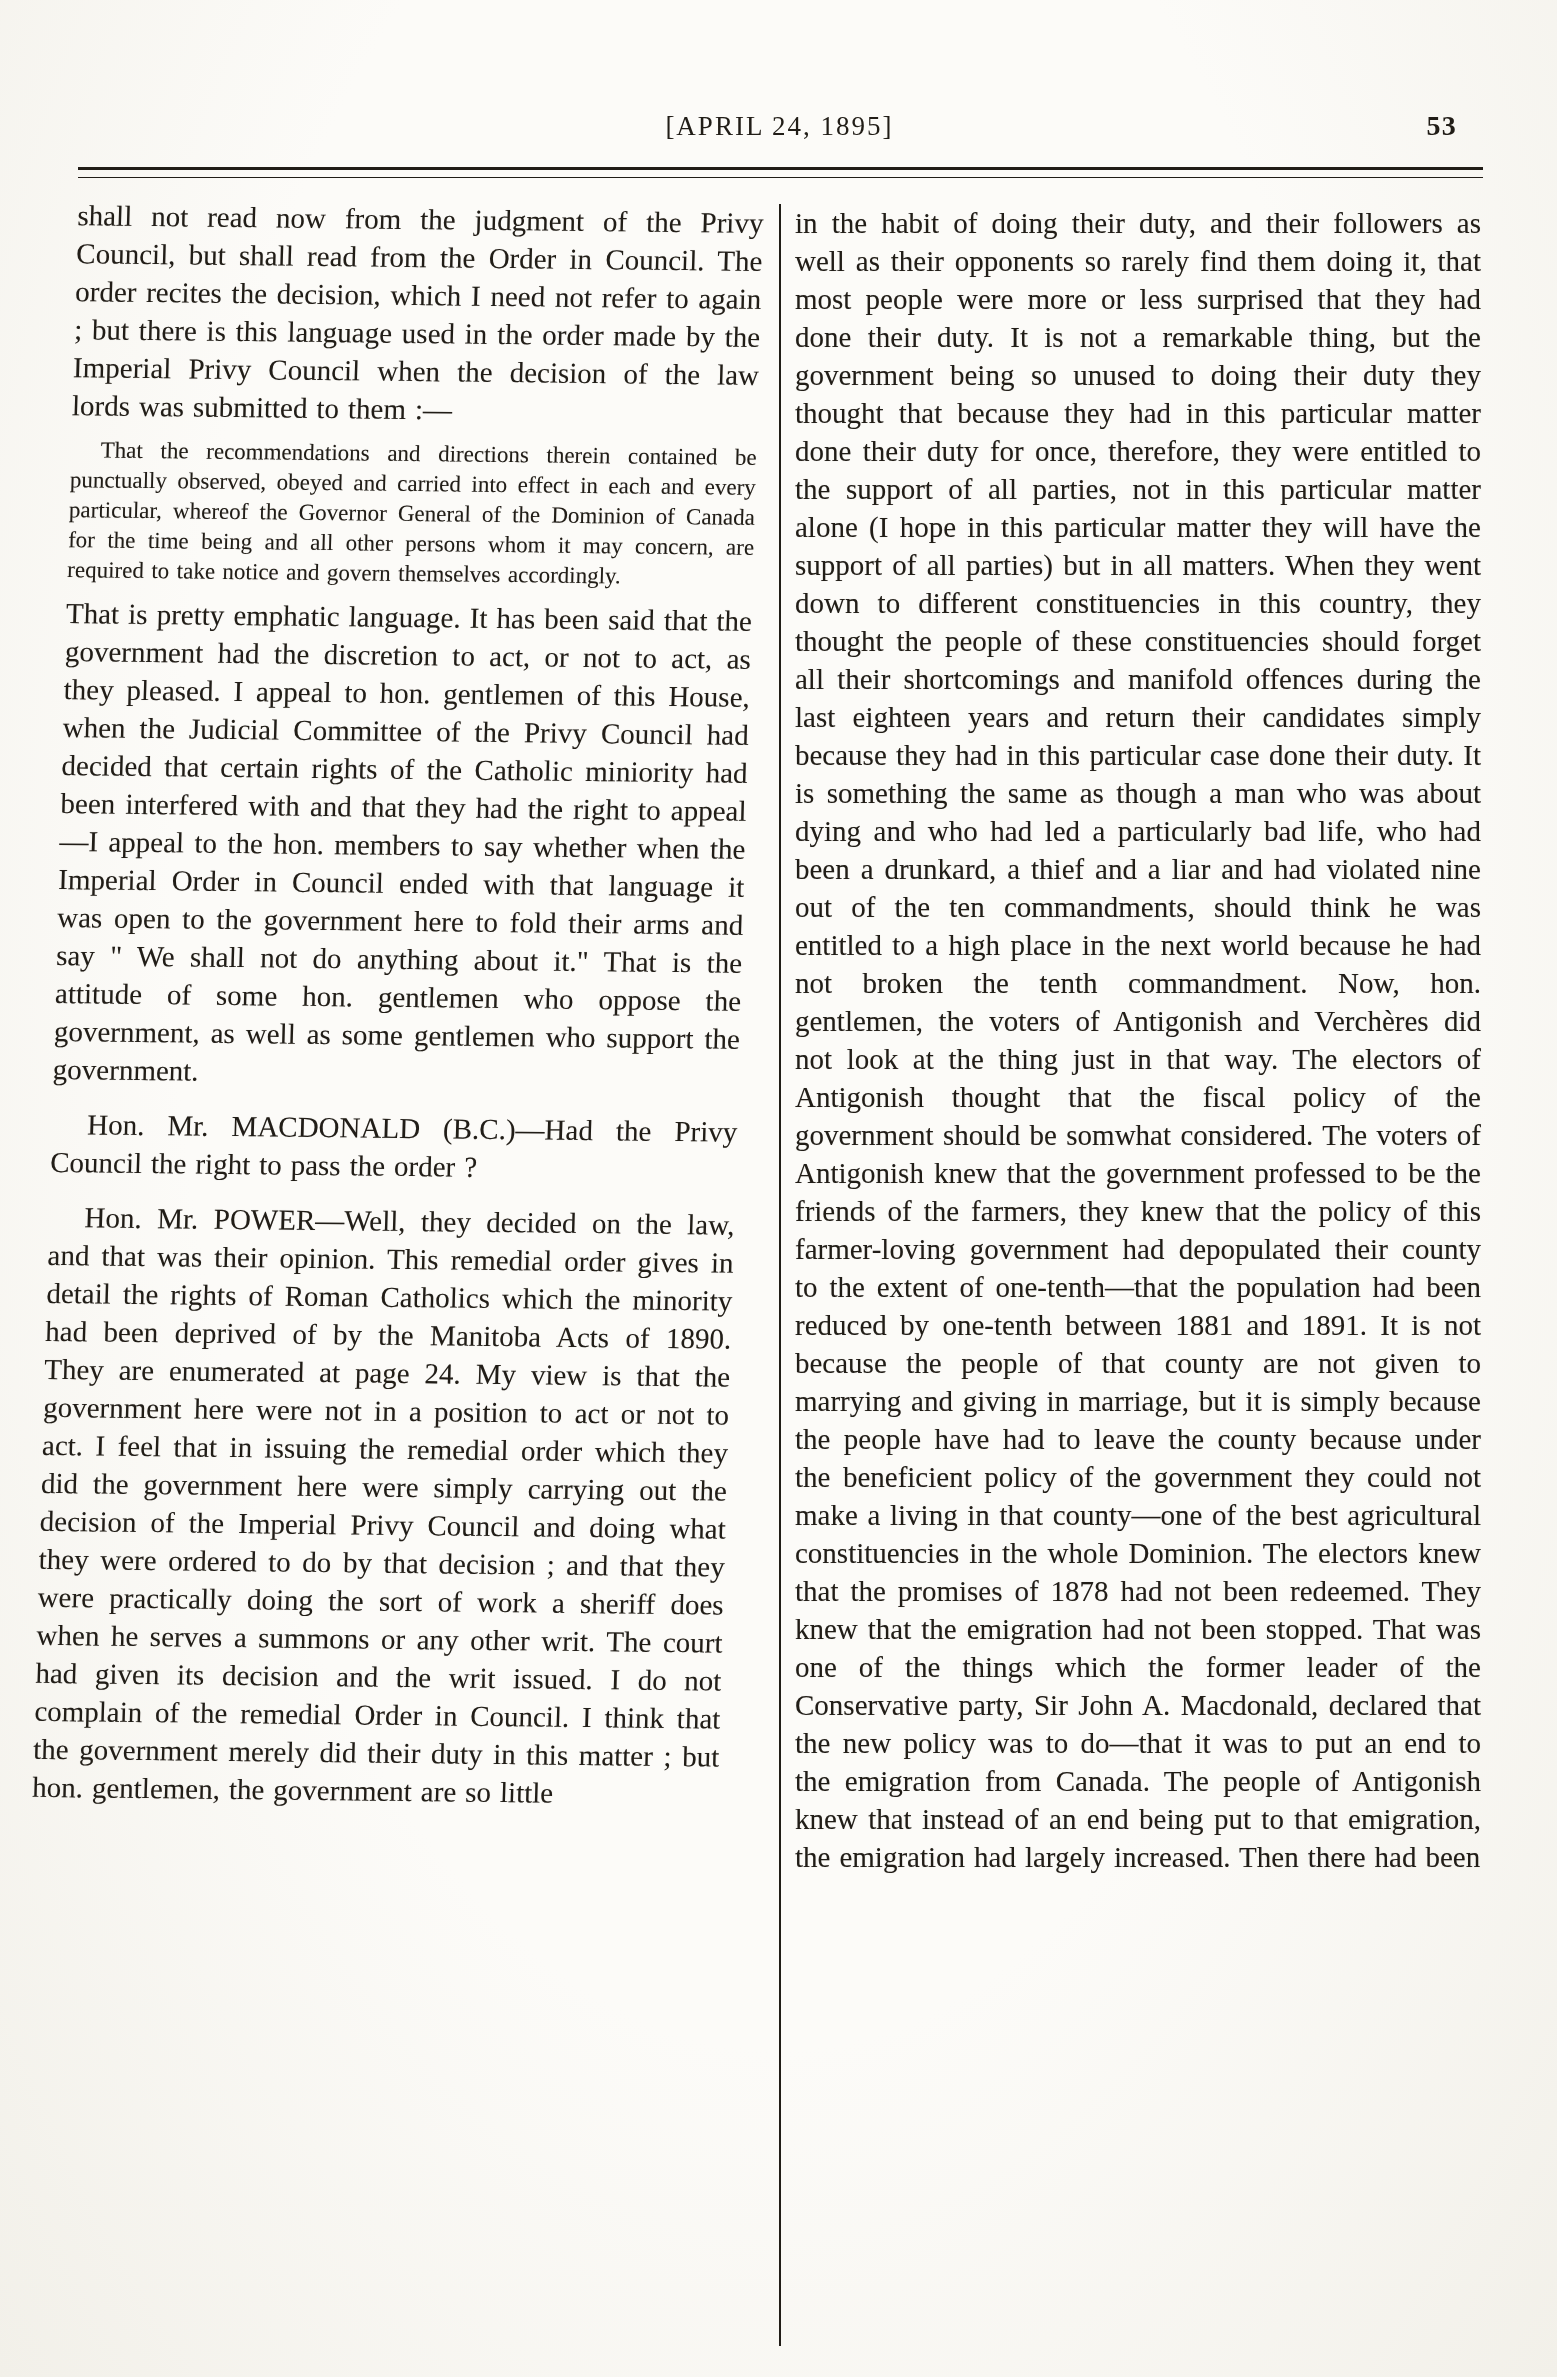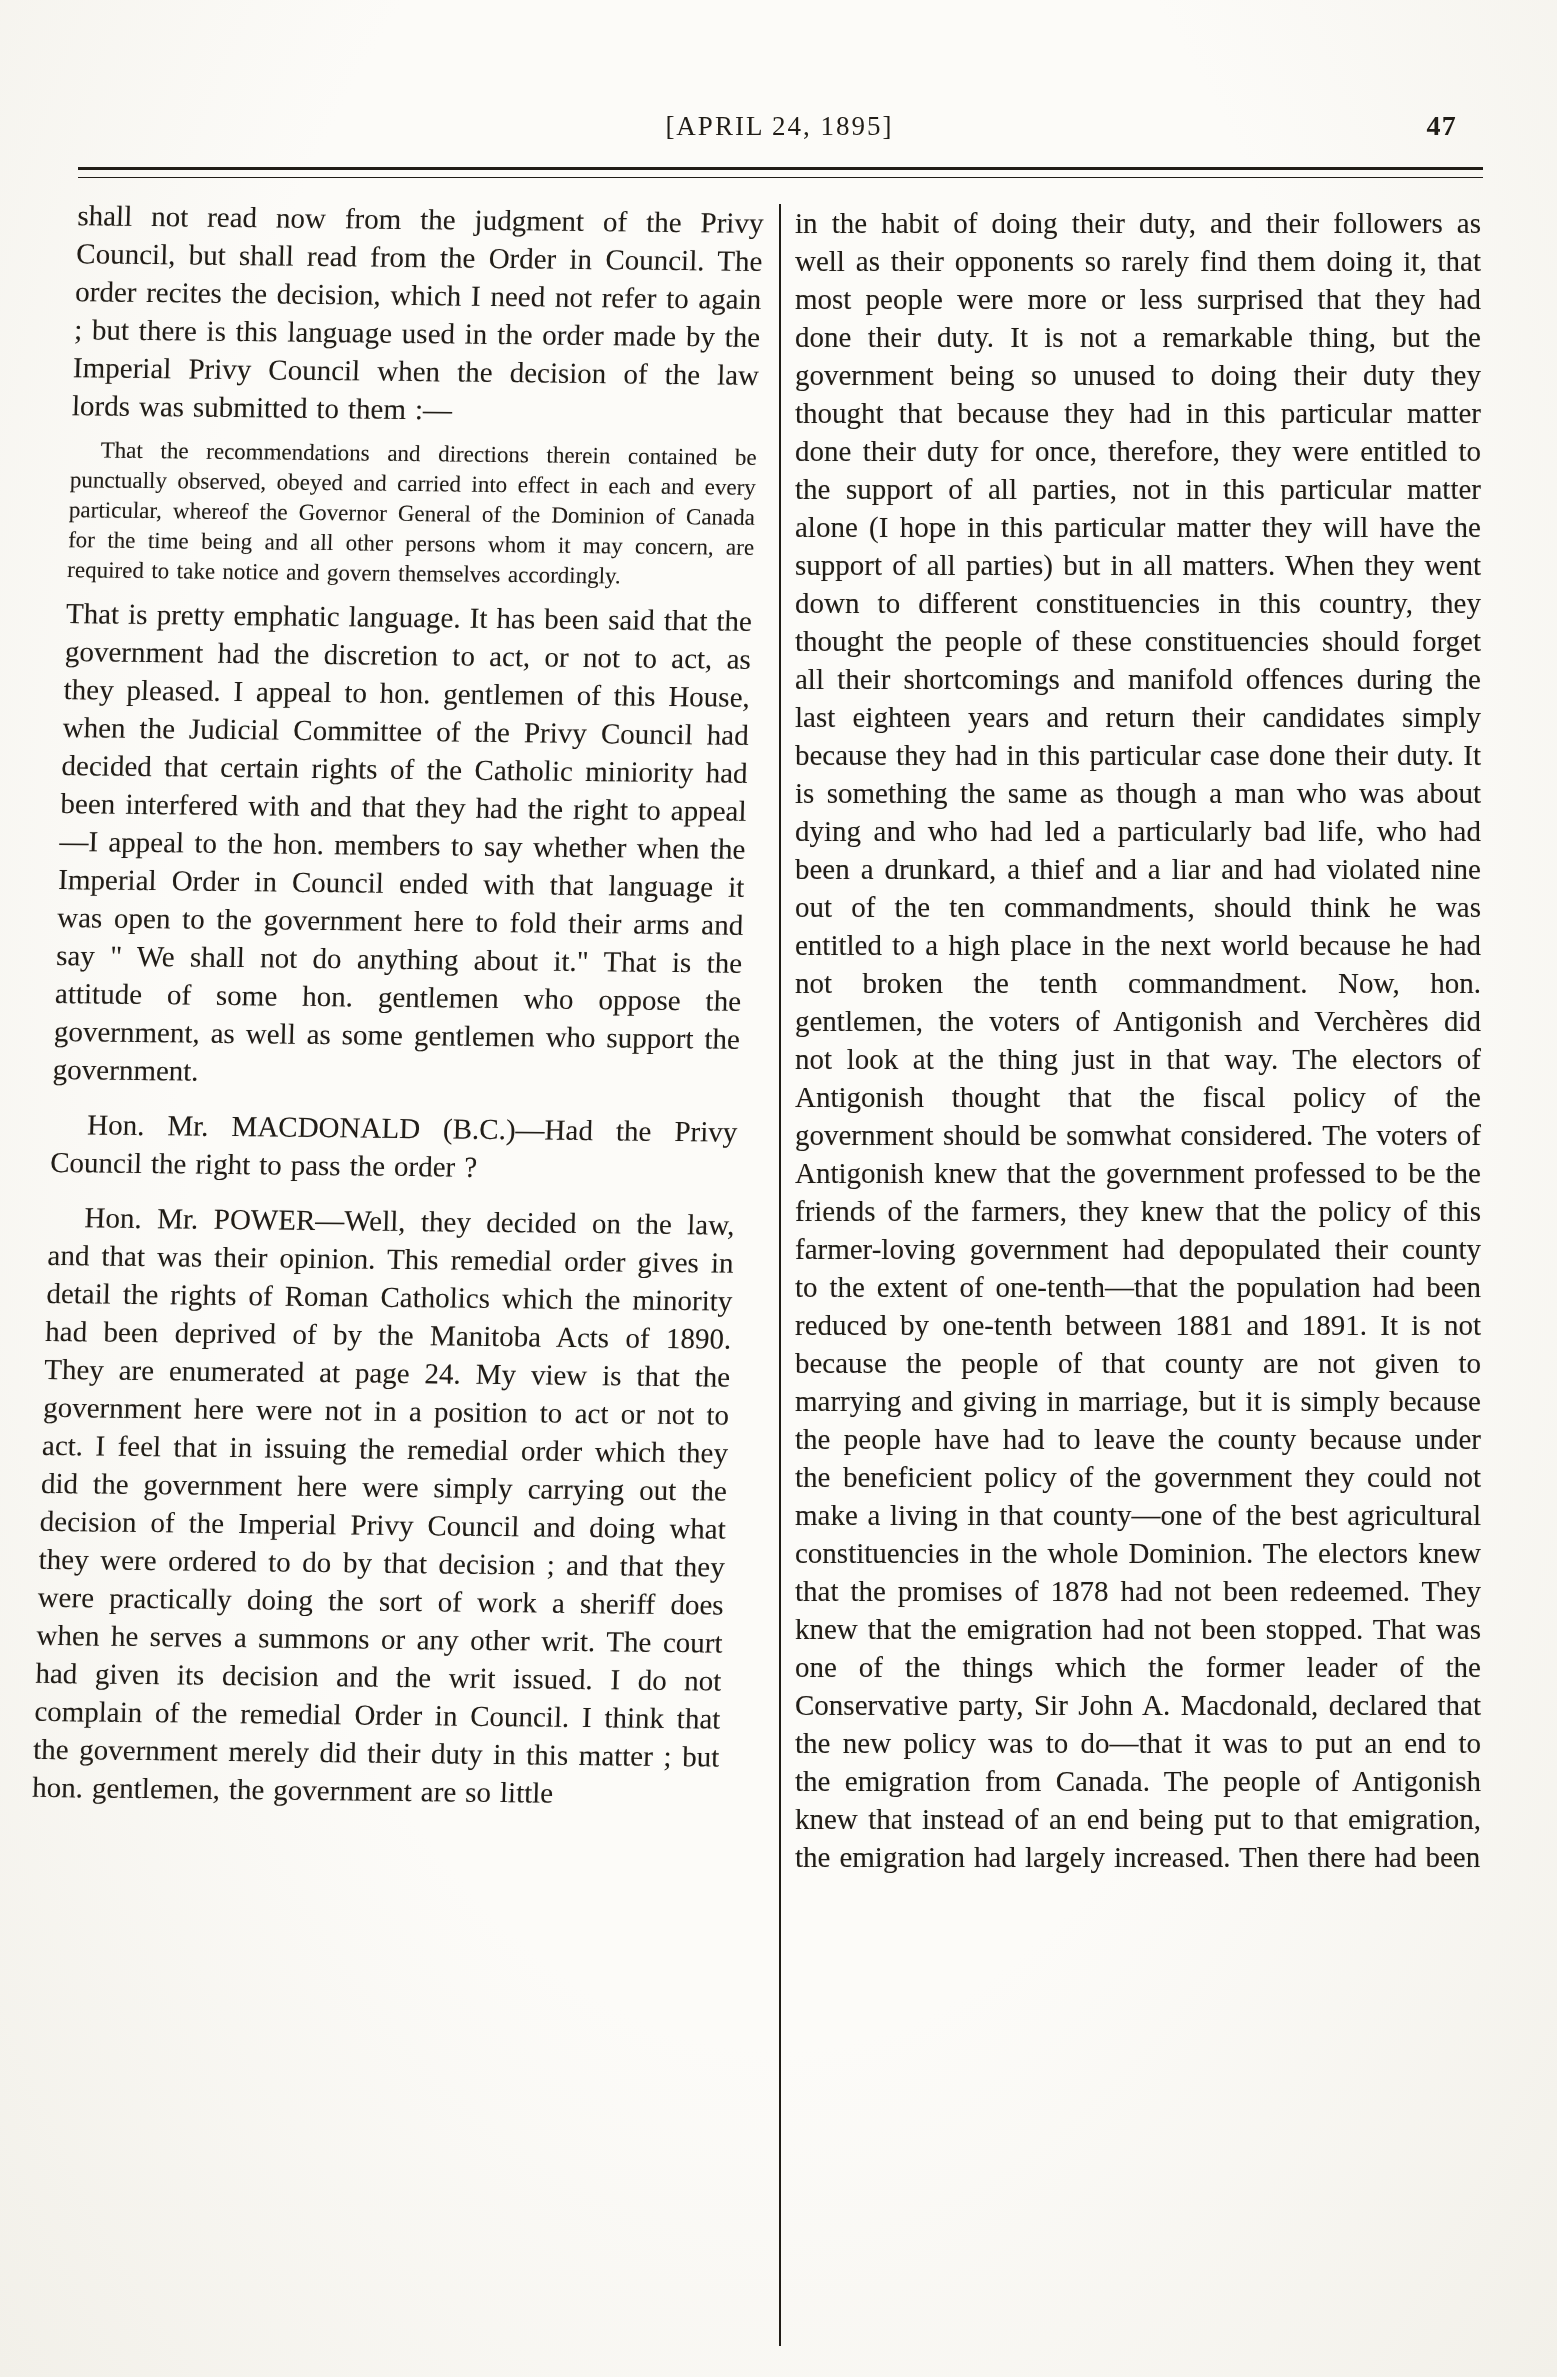--- a/index.html
+++ b/index.html
@@ -103,21 +103,21 @@
     margin-top: 17px;
   }
 </style>
 </head>
 <body>
 
 <div class="page">
 
   <div class="page-header">
     <div class="date-line">[APRIL 24, 1895]</div>
-    <div class="page-number">47</div>
+    <div class="page-number">53</div>
   </div>
 
   <div class="rule-thick"></div>
   <div class="rule-thin"></div>
 
   <div class="columns">
 
     <div class="col col-left">
       <div class="scan-skew">
         <p class="cont">shall not read now from the judgment of the Privy Council, but shall read from the Order in Council. The order recites the decision, which I need not refer to again ; but there is this language used in the order made by the Imperial Privy Council when the decision of the law lords was submitted to them :—</p>

